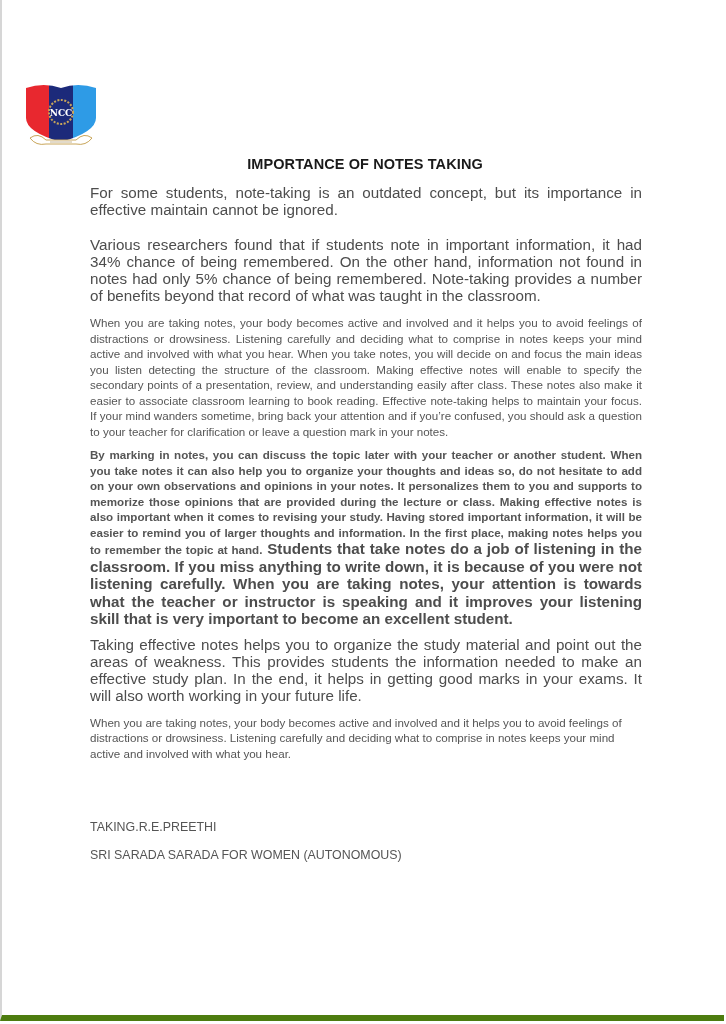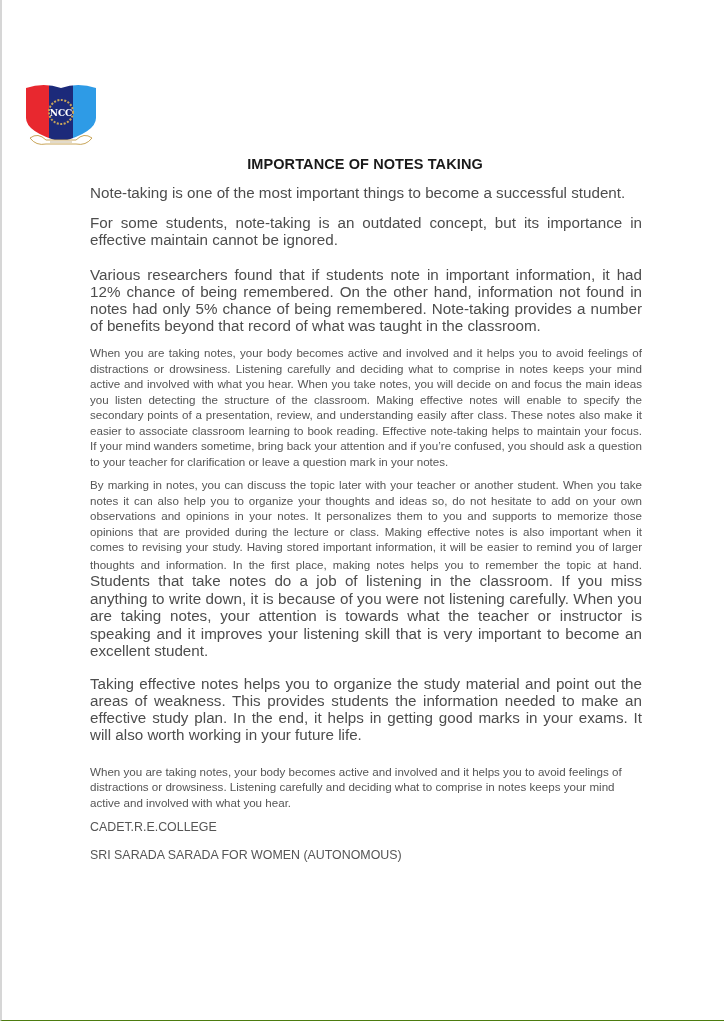--- a/index.html
+++ b/index.html
@@ -13,21 +13,21 @@
       position: relative;
       overflow: hidden;
       font-family: "Liberation Sans", sans-serif;
       color: #4a4a4a;
     }
     .page-frame {
       position: absolute;
       left: 0; top: 0;
       width: 724px; height: 1021px;
       border-left: 2px solid #d6d6d6;
-      border-bottom: 1px solid #4d7c0f;
+      border-bottom: 6px solid #4d7c0f;
       box-sizing: border-box;
       background: #ffffff;
     }
     .logo {
       position: absolute;
       left: 22px;
       top: 82px;
       width: 74px;
       height: 70px;
     }
@@ -59,27 +59,27 @@
     }
     .p-small {
       font-size: 11.6px;
       line-height: 15.5px;
       color: #555555;
     }
     .p1 { margin-bottom: 13px; text-align: left; }
     .p2 { margin-bottom: 18px; }
     .p3 { margin-bottom: 11px; }
     .p4 { margin-bottom: 8px; }
-    .p5 { margin-bottom: 15px; }
+    .p5 { margin-bottom: 8px; font-weight: bold; }
     .p5 .big {
       font-size: 15.2px;
       line-height: 17px;
       color: #4d4d4d;
     }
-    .p6 { margin-bottom: 21px; }
+    .p6 { margin-bottom: 11px; }
     .p7 { text-align: left; }
 
     .signature {
       position: absolute;
       left: 88px;
       top: 820px;
       font-size: 12.4px;
       color: #555555;
     }
     .signature div {
@@ -107,27 +107,26 @@
       <circle cx="37" cy="30" r="12" fill="none" stroke="#c9a65a" stroke-width="2" stroke-dasharray="2 1.5"></circle>
       <text x="37" y="33.5" text-anchor="middle" font-family="DejaVu Serif, serif" font-size="9" font-weight="bold" fill="#ffffff">NCC</text>
       <path d="M6,56 Q14,50 22,58 L52,58 Q60,50 68,56 Q62,64 52,62 L22,62 Q12,64 6,56 Z" fill="#ffffff" stroke="#c9a65a" stroke-width="1"></path>
       <line x1="26" y1="60" x2="48" y2="60" stroke="#b8a27a" stroke-width="0.8"></line>
     </svg>
   </div>
 
   <div class="title">IMPORTANCE OF NOTES TAKING</div>
 
   <div class="content">
-    <p class="p-large p1">Note-taking is one of the most important things to become a successful student.</p>
     <p class="p-large p2">For some students, note-taking is an outdated concept, but its importance in effective maintain cannot be ignored.</p>
-    <p class="p-large p3">Various researchers found that if students note in important information, it had 12% chance of being remembered. On the other hand, information not found in notes had only 5% chance of being remembered. Note-taking provides a number of benefits beyond that record of what was taught in the classroom.</p>
+    <p class="p-large p3">Various researchers found that if students note in important information, it had 34% chance of being remembered. On the other hand, information not found in notes had only 5% chance of being remembered. Note-taking provides a number of benefits beyond that record of what was taught in the classroom.</p>
     <p class="p-small p4">When you are taking notes, your body becomes active and involved and it helps you to avoid feelings of distractions or drowsiness. Listening carefully and deciding what to comprise in notes keeps your mind active and involved with what you hear. When you take notes, you will decide on and focus the main ideas you listen detecting the structure of the classroom. Making effective notes will enable to specify the secondary points of a presentation, review, and understanding easily after class. These notes also make it easier to associate classroom learning to book reading. Effective note-taking helps to maintain your focus. If your mind wanders sometime, bring back your attention and if you’re confused, you should ask a question to your teacher for clarification or leave a question mark in your notes.</p>
     <p class="p-small p5"><span> By marking in notes, you can discuss the topic later with your teacher or another student. When you take notes it can also help you to organize your thoughts and ideas so, do not hesitate to add on your own observations and opinions in your notes. It personalizes them to you and supports to memorize those opinions that are provided during the lecture or class. Making effective notes is also important when it comes to revising your study. Having stored important information, it will be easier to remind you of larger thoughts and information. In the first place, making notes helps you to remember the topic at hand.</span><span class="big"> Students that take notes do a job of listening in the classroom. If you miss anything to write down, it is because of you were not listening carefully. When you are taking notes, your attention is towards what the teacher or instructor is speaking and it improves your listening skill that is very important to become an excellent student.</span></p>
     <p class="p-large p6">Taking effective notes helps you to organize the study material and point out the areas of weakness. This provides students the information needed to make an effective study plan. In the end, it helps in getting good marks in your exams. It will also worth working in your future life.</p>
     <p class="p-small p7">When you are taking notes, your body becomes active and involved and it helps you to avoid feelings of distractions or drowsiness. Listening carefully and deciding what to comprise in notes keeps your mind active and involved with what you hear.</p>
   </div>
 
   <div class="signature">
-    <div>CADET.R.E.COLLEGE</div>
+    <div>TAKING.R.E.PREETHI</div>
     <div>SRI SARADA SARADA FOR WOMEN (AUTONOMOUS)</div>
   </div>
 
 </div>
 
 </body></html>

